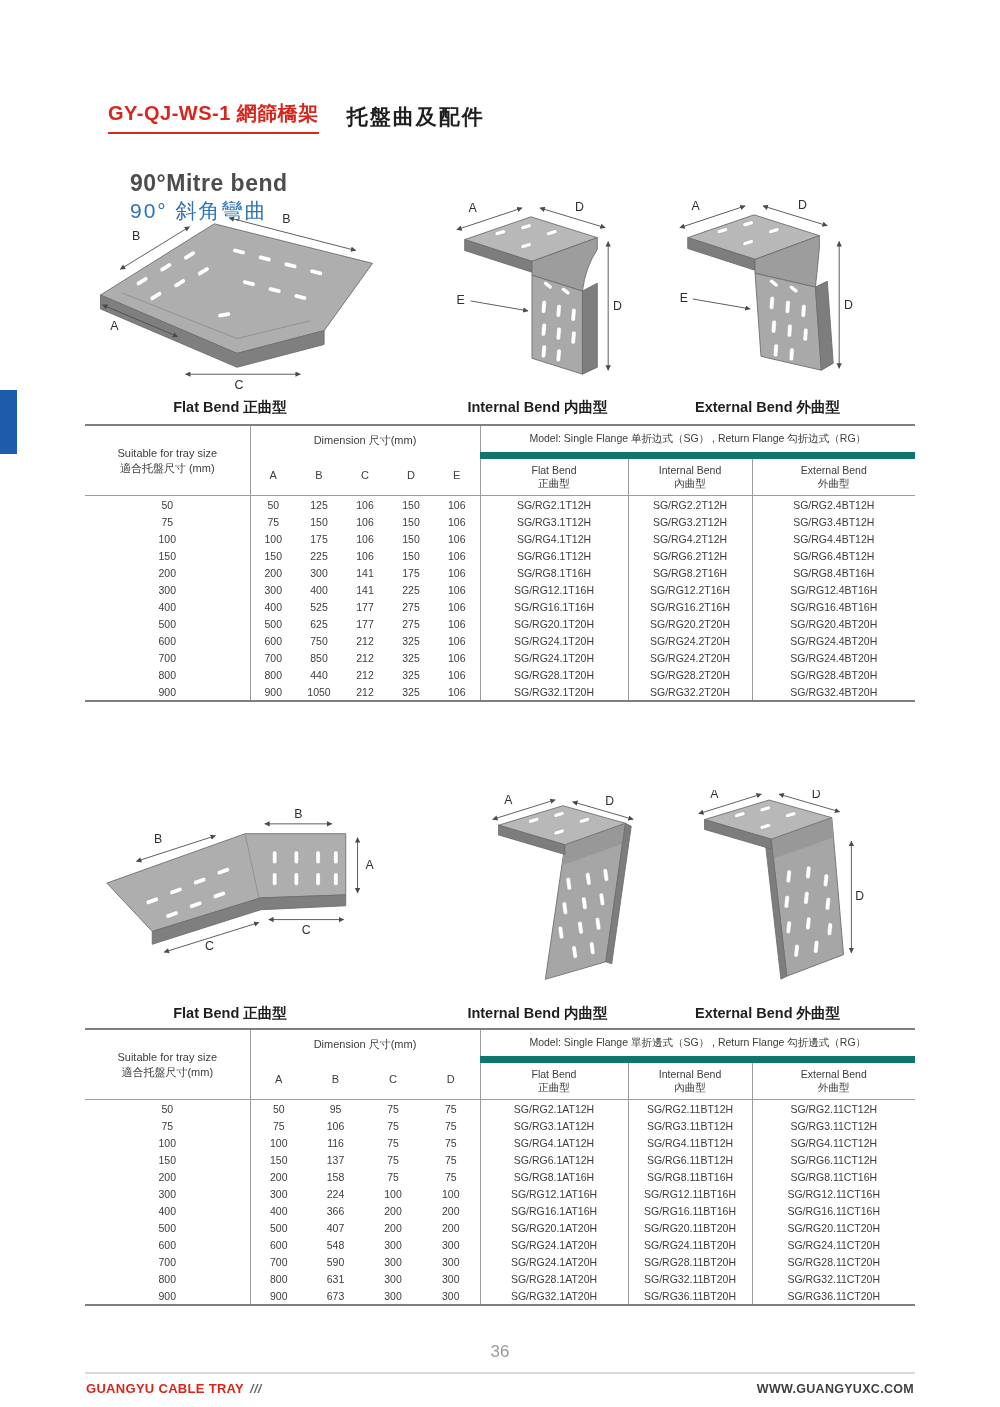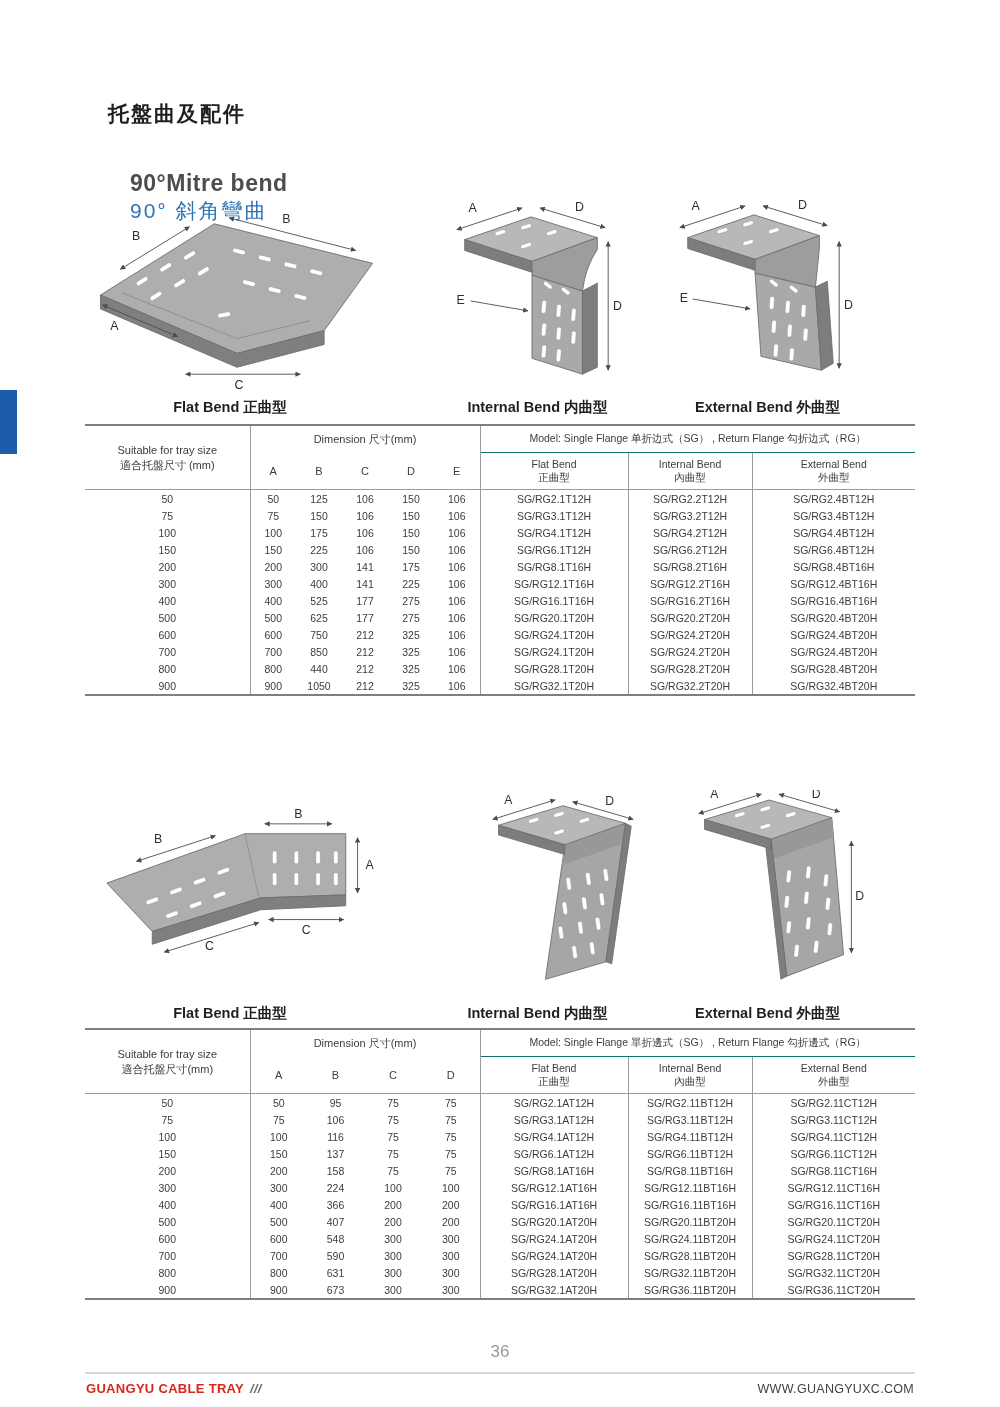--- a/index.html
+++ b/index.html
@@ -37,53 +37,54 @@
   .cap.c1{left:85px;width:290px;} .cap.c2{left:425px;width:225px;} .cap.c3{left:650px;width:235px;}
 
   
   .tblwrap{position:absolute;left:85px;}
   .tblwrap.t1{top:424px;} .tblwrap.t2{top:1028px;}
   table.spec{border-collapse:collapse;table-layout:fixed;width:830px;
              border-top:2px solid #7f7f7f;border-bottom:2px solid #7f7f7f;}
   table.spec th{font-weight:normal;color:#3c3c3c;padding:0;}
   th.col1h{border-right:1px solid #9b9b9b;border-bottom:1px solid #9b9b9b;font-size:11px;line-height:15px;}
   th.dimg{font-size:11px;height:26px;border-right:1px solid #9b9b9b;}
-  th.modg{font-size:10.5px;height:26px;border-bottom:1px solid #0f766e;}
+  th.modg{font-size:10.5px;height:26px;border-bottom:7px solid #0f766e;}
   th.diml{font-size:11px;height:36px;border-bottom:1px solid #9b9b9b;}
   th.diml.last{border-right:1px solid #9b9b9b;}
   th.subm{font-size:10.5px;line-height:13px;border-bottom:1px solid #9b9b9b;height:36px;}
   th.subm.sep{border-left:1px solid #9b9b9b;}
   table.spec td{font-size:10.5px;height:17px;text-align:center;color:#3c3c3c;padding:0;white-space:nowrap;}
   td.c-size,td.c-dlast{border-right:1px solid #9b9b9b;}
   td.c-msep{border-left:1px solid #9b9b9b;}
 
   
   .pageno{position:absolute;top:1342px;left:0;width:1000px;text-align:center;color:#9a9a9a;font-size:17px;}
   .fline{position:absolute;top:1372px;left:85px;width:830px;border-top:2px solid #d9d9d9;}
   .fl{position:absolute;top:1381px;left:86px;font-size:13px;font-weight:bold;color:#d9261c;letter-spacing:.3px;}
   .fl .sl{color:#6b6b6b;font-style:italic;margin-left:6px;}
-  .fr{position:absolute;top:1382px;right:86px;font-size:12.5px;color:#3f3f3f;font-weight:normal;letter-spacing:.3px;}
+  .fr{position:absolute;top:1382px;right:86px;font-size:12.5px;color:#3f3f3f;font-weight:bold;letter-spacing:.3px;}
 </style>
 </head>
 <body>
 
 <svg width="0" height="0" style="position:absolute">
   <defs>
     <marker id="arrE" markerWidth="7" markerHeight="7" refX="5.5" refY="3" orient="auto">
       <path d="M0,0 L6,3 L0,6 Z" fill="#4a4a4a"></path>
     </marker>
     <marker id="arrS" markerWidth="7" markerHeight="7" refX="0.5" refY="3" orient="auto">
       <path d="M6,0 L0,3 L6,6 Z" fill="#4a4a4a"></path>
     </marker>
   </defs>
 </svg>
 
 <div class="page">
 
   <div class="hdr">
+    <span class="model-code">GY-QJ-WS-1 網篩橋架</span>
     <span class="title-zh">托盤曲及配件</span>
   </div>
 
   <div class="side-tab"></div>
 
   <div class="sec-title s1">
     <span class="st-en">90°Mitre bend</span>
     <span class="st-zh">90° 斜角彎曲</span>
   </div>
 

